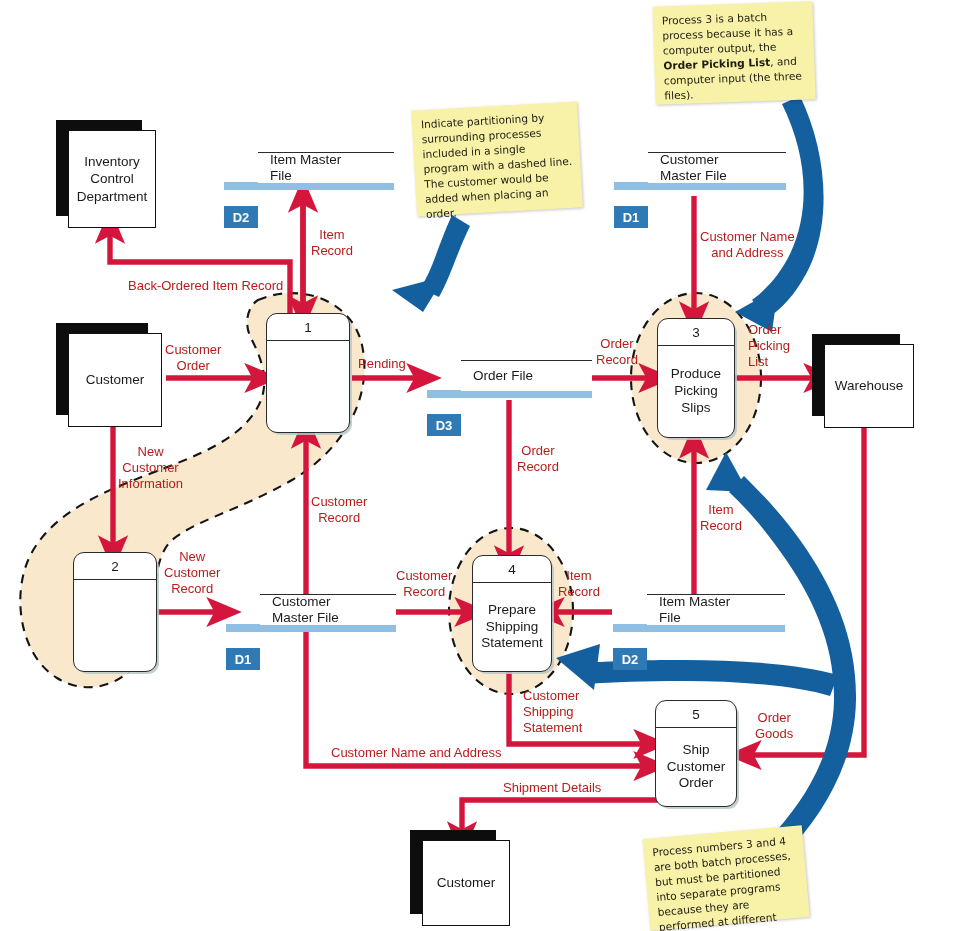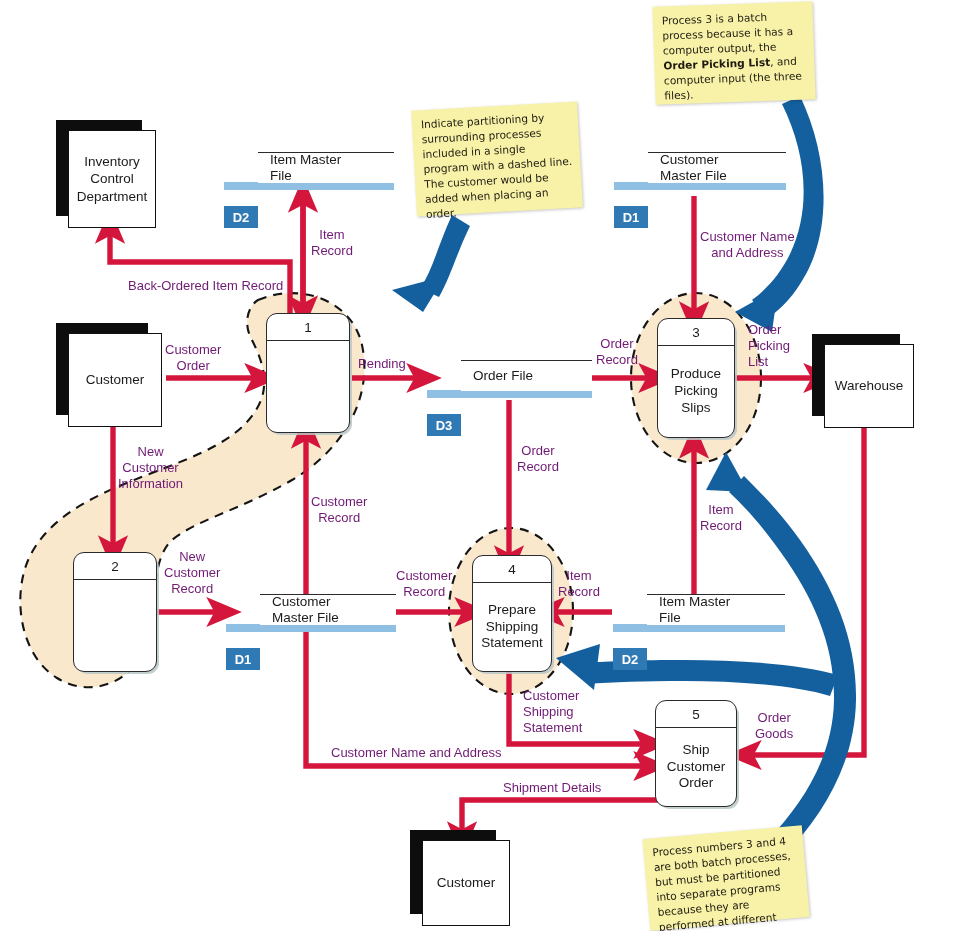--- a/index.html
+++ b/index.html
@@ -27,21 +27,21 @@
   
   .store{position:absolute;box-sizing:border-box;height:38px;}
   .store .sid{position:absolute;left:0;top:6px;width:34px;height:22px;background:#2f79b5;
     display:flex;align-items:center;justify-content:center;color:#fff;font-size:13px;font-weight:bold;margin-top:48px;}
   .store .sname{position:absolute;left:34px;top:0;right:0;height:30px;background:#fff;
     border-top:1.1px solid #2b2b2b;display:flex;align-items:center;}
   .store .sname span{font-size:13.5px;color:#1b1b1b;line-height:1.18;padding-left:12px;}
   .store .sbar{position:absolute;left:0;bottom:0;width:100%;height:8px;background:#8fc0e4;}
 
   
-  .flab{position:absolute;font-size:13px;color:#701a75;line-height:1.22;white-space:pre;}
+  .flab{position:absolute;font-size:13px;color:#b91c1c;line-height:1.22;white-space:pre;}
   .flab.c{text-align:center;}
 
   
   .note{position:absolute;background:#f7f2a8;box-shadow:1px 1px 3px rgba(0,0,0,.22);}
   .note .ntxt{position:absolute;left:9px;top:7px;right:8px;font-family:"DejaVu Sans",sans-serif;
     font-size:10.6px;line-height:1.42;color:#1e1a10;white-space:pre-line;}
   .note .ntxt b{font-weight:bold;}
 </style>
 </head>
 <body>

